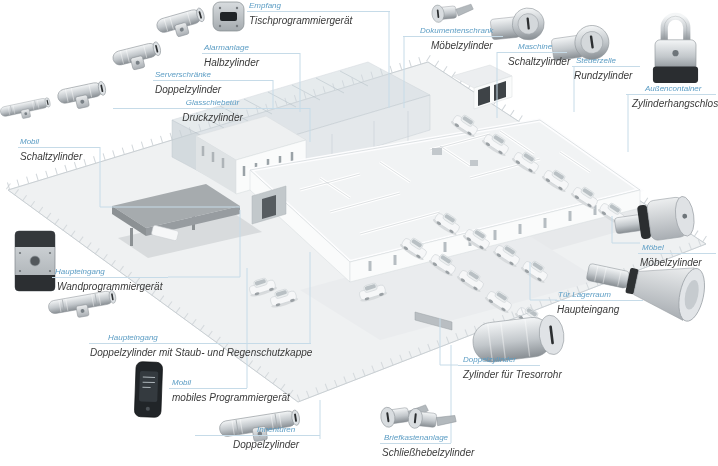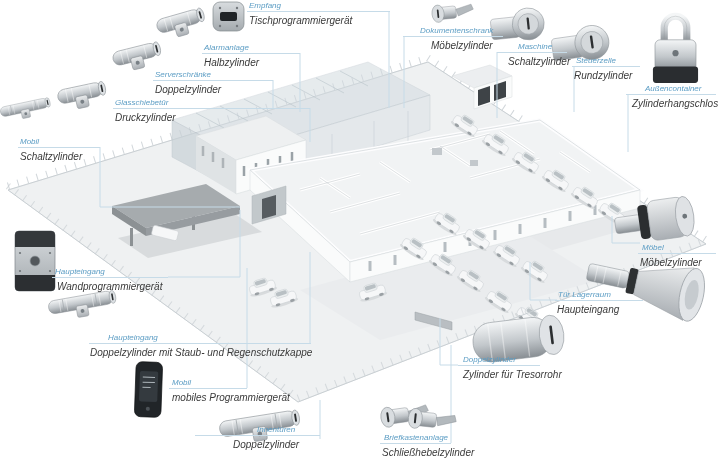--- a/index.html
+++ b/index.html
@@ -21,21 +21,21 @@
   .f-canopy{fill:var(--canopy,#a6abae);}
   .f-canopyd{fill:var(--canopy-dark,#8c9194);}
   .f-car{fill:var(--car,#f6f7f8);}
   .f-shadow{fill:var(--shadow,#d8dbdd);}
   .s-fence{stroke:var(--fence,#c9cfd3);}
   .s-leader{stroke:var(--leader,#c6dbe8);fill:none;stroke-width:1;}
   
   .c0{left:247px;top:1px;width:143px;}   .c0 .ct,.c0 .cp{padding-left:2px;}
   .c1{left:202px;top:43px;width:98px;}   .c1 .ct,.c1 .cp{padding-left:2px;}
   .c2{left:153px;top:70px;width:120px;}  .c2 .ct,.c2 .cp{padding-left:2px;}
-  .c3{left:113px;top:98px;width:197px;}  .c3 .ct,.c3 .cp{padding-left:2px;}
+  .c3{left:113px;top:98px;width:197px;text-align:center;}  .c3 .ct,.c3 .cp{padding-left:2px;}
   .c4{left:18px;top:137px;width:82px;}   .c4 .ct,.c4 .cp{padding-left:2px;}
   .c5{left:52px;top:267px;width:116px;}  .c5 .ct{padding-left:3px;} .c5 .cp{padding-left:5px;}
   .c6{left:89px;top:333px;width:222px;}  .c6 .ct{padding-left:19px;} .c6 .cp{padding-left:1px;}
   .c7{left:169px;top:378px;width:78px;}  .c7 .ct,.c7 .cp{padding-left:3px;}
   .c8{left:195px;top:425px;width:125px;} .c8 .ct{padding-left:62px;} .c8 .cp{padding-left:38px;}
   .c9{left:380px;top:433px;width:71px;}  .c9 .ct{padding-left:4px;} .c9 .cp{padding-left:2px;}
   .c10{left:458px;top:355px;width:82px;} .c10 .ct,.c10 .cp{padding-left:5px;}
   .c11{left:555px;top:290px;width:88px;} .c11 .ct{padding-left:3px;} .c11 .cp{padding-left:2px;}
   .c12{left:638px;top:243px;width:78px;} .c12 .ct{padding-left:4px;} .c12 .cp{padding-left:2px;}
   .c13{left:626px;top:84px;width:90px;}  .c13 .ct{padding-left:19px;} .c13 .cp{padding-left:6px;}

